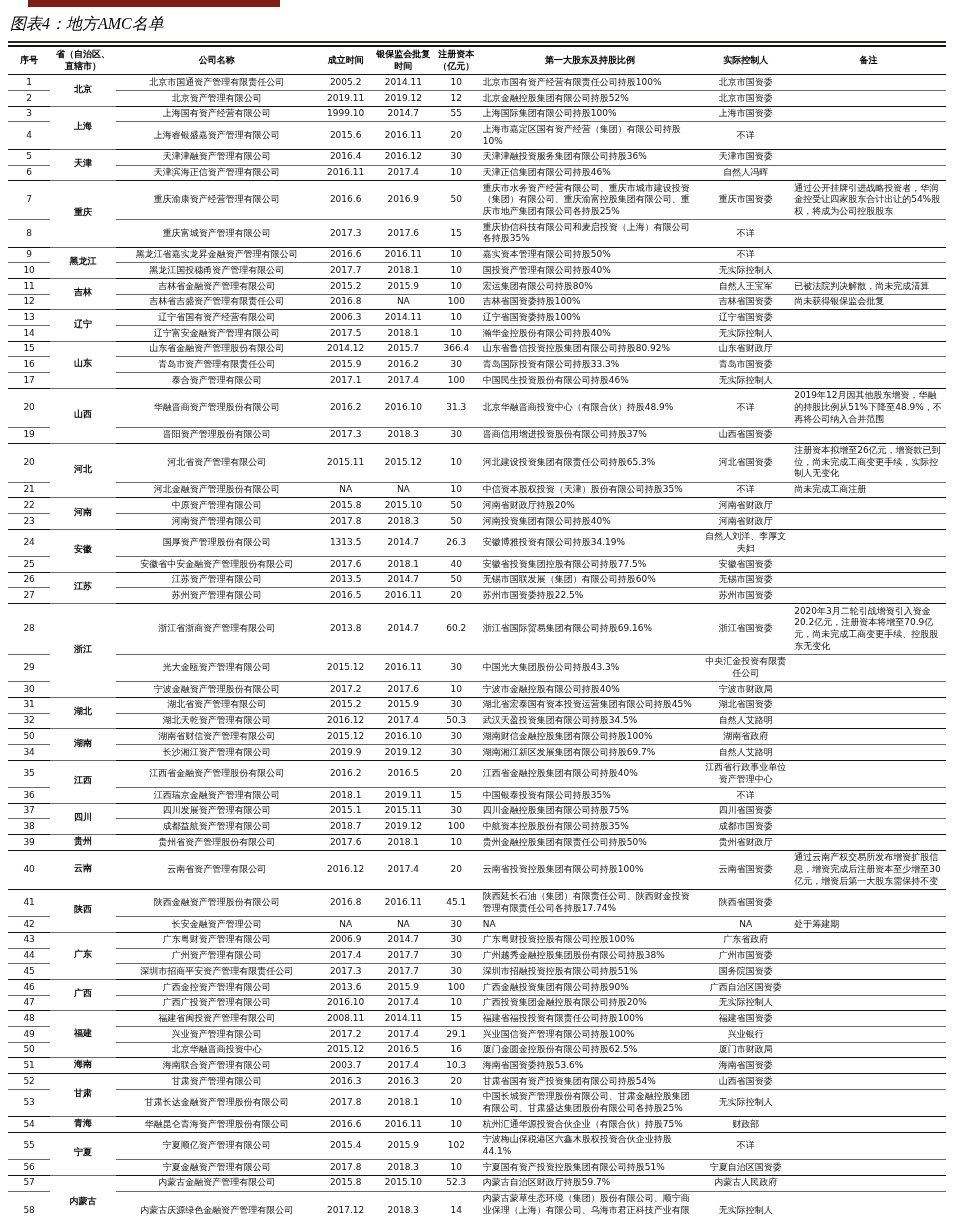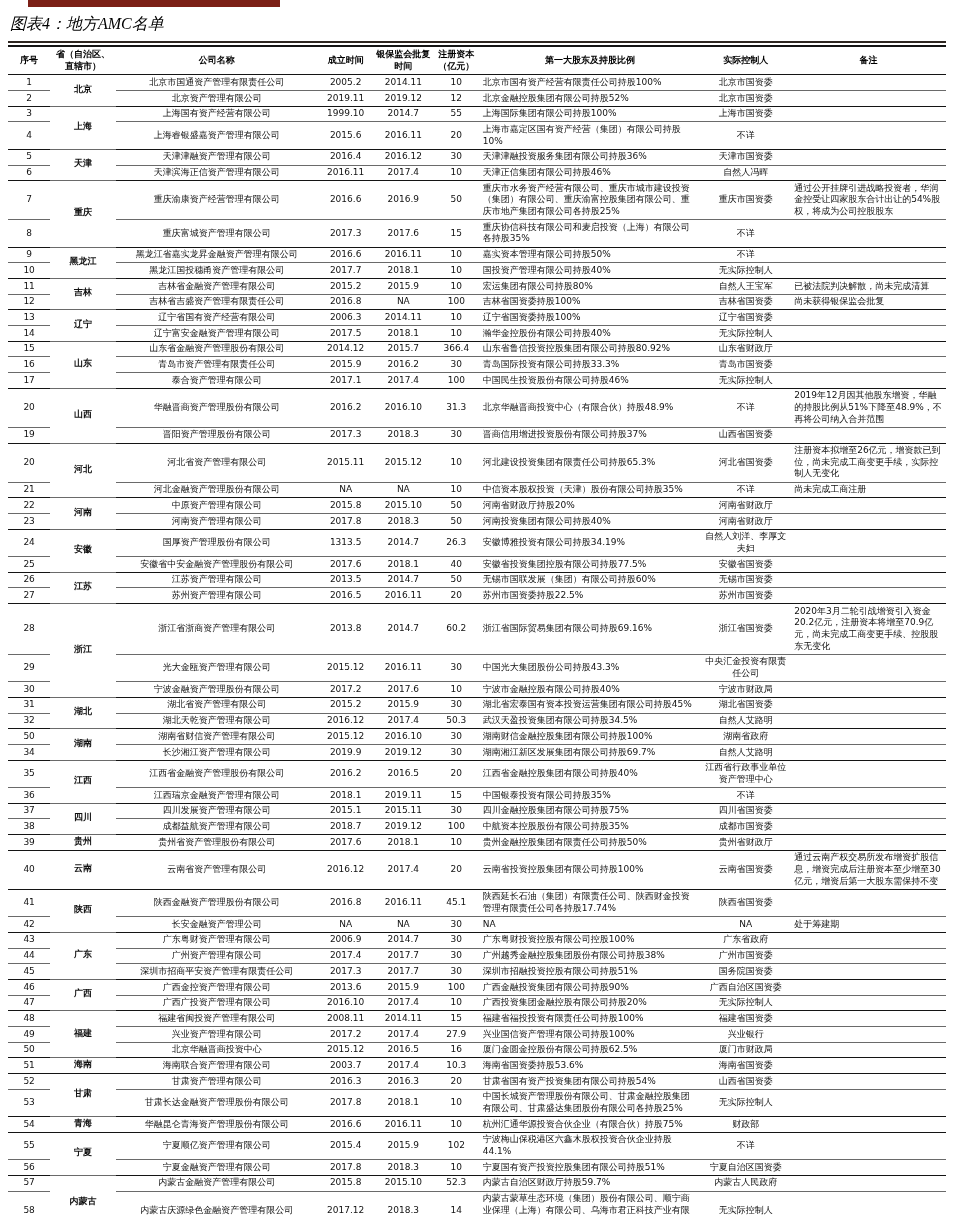--- a/index.html
+++ b/index.html
@@ -555,21 +555,21 @@
           <td class="c">15</td>
           <td class="l">福建省福投投资有限责任公司持股100%</td>
           <td class="c">福建省国资委</td>
           <td class="l"></td>
         </tr>
         <tr>
           <td class="c">49</td>
           <td class="c">兴业资产管理有限公司</td>
           <td class="c">2017.2</td>
           <td class="c">2017.4</td>
-          <td class="c">27.9</td>
+          <td class="c">29.1</td>
           <td class="l">兴业国信资产管理有限公司持股100%</td>
           <td class="c">兴业银行</td>
           <td class="l"></td>
         </tr>
         <tr class="group-end">
           <td class="c">50</td>
           <td class="c">北京华融晋商投资中心</td>
           <td class="c">2015.12</td>
           <td class="c">2016.5</td>
           <td class="c">16</td>

